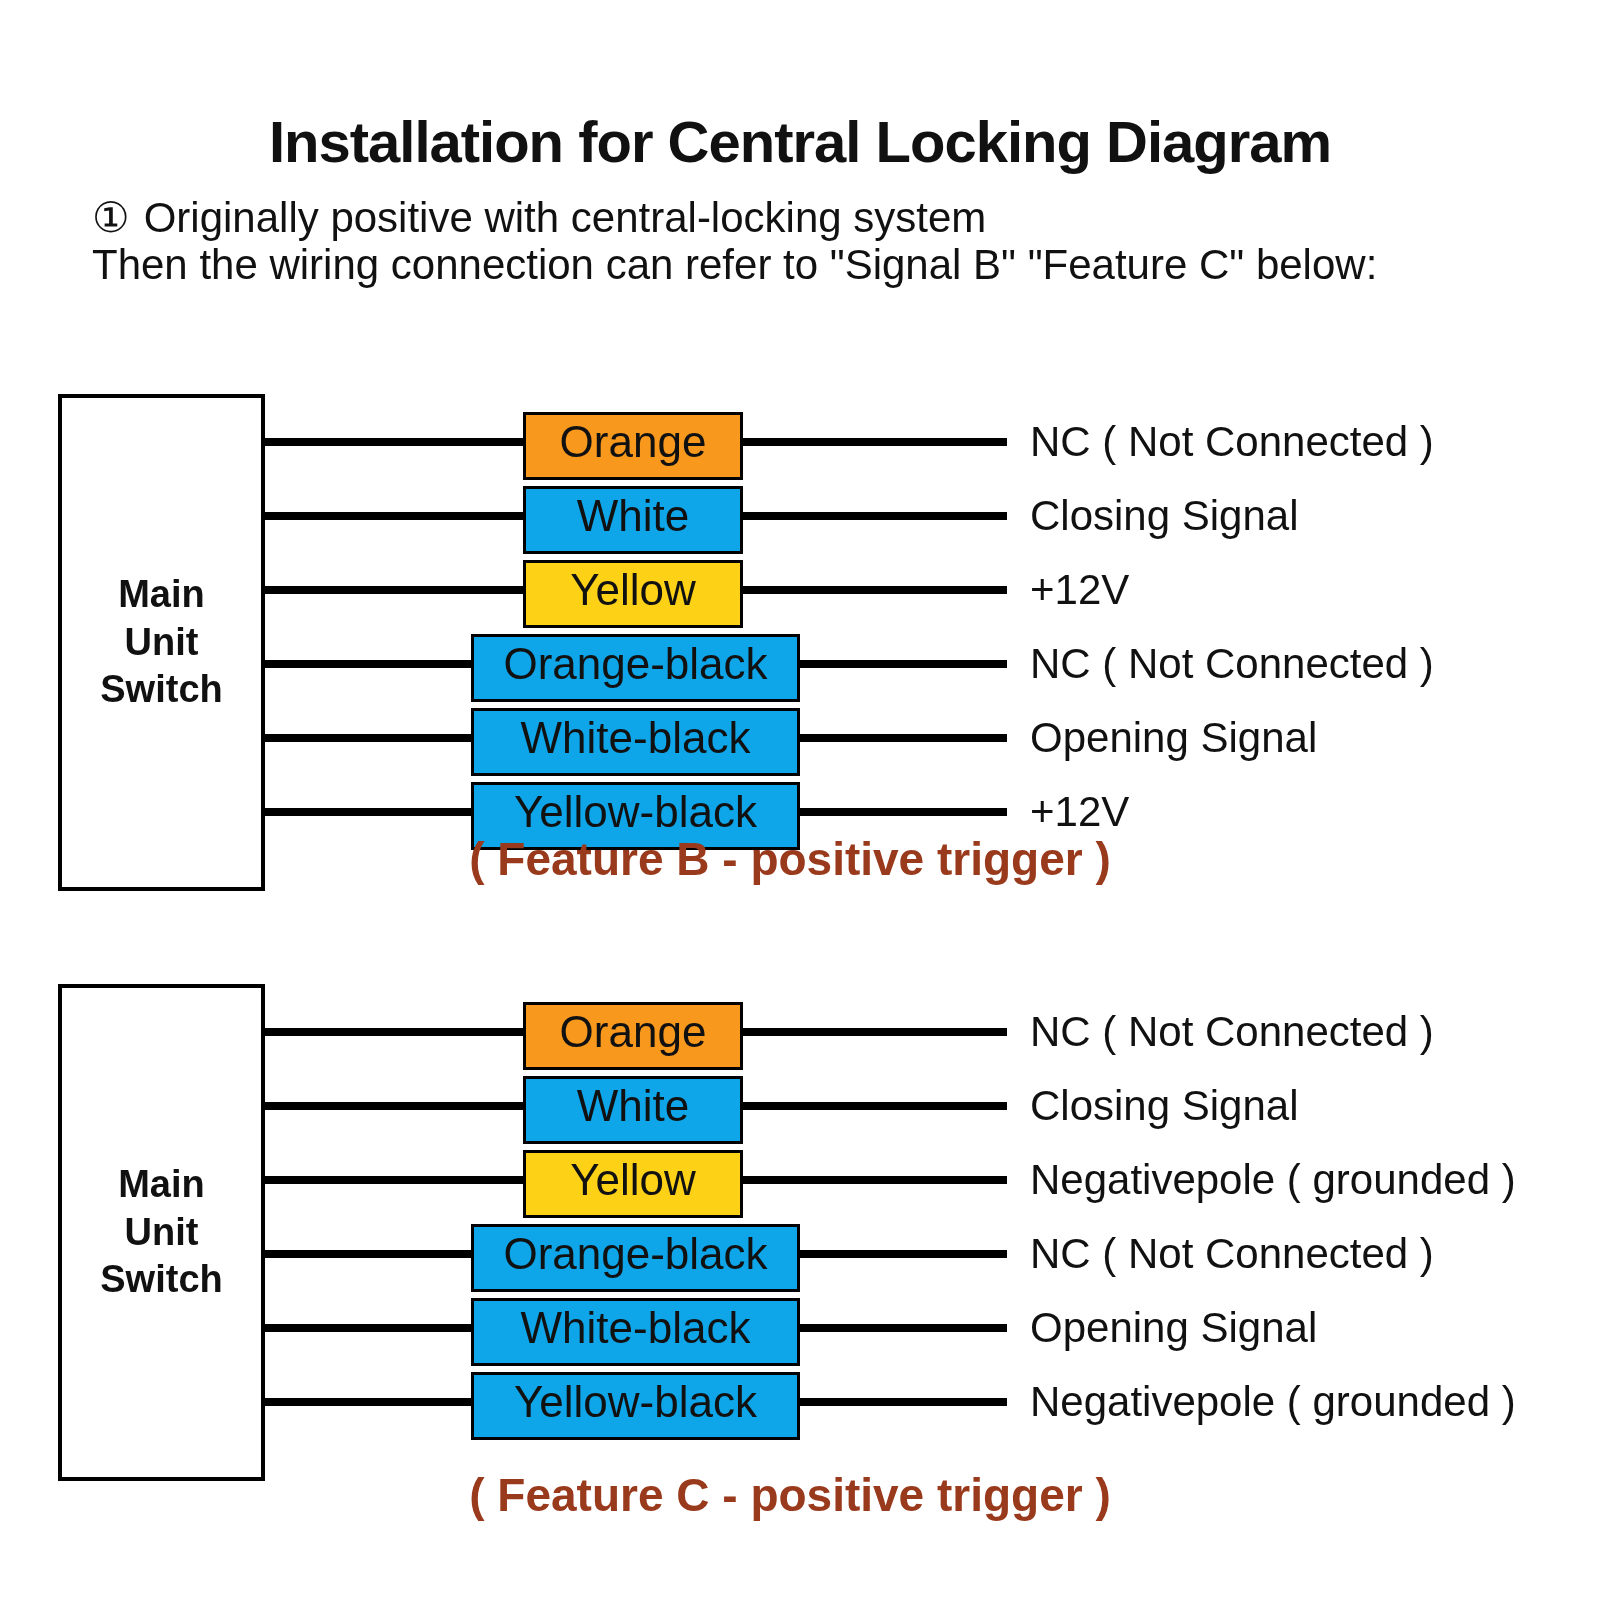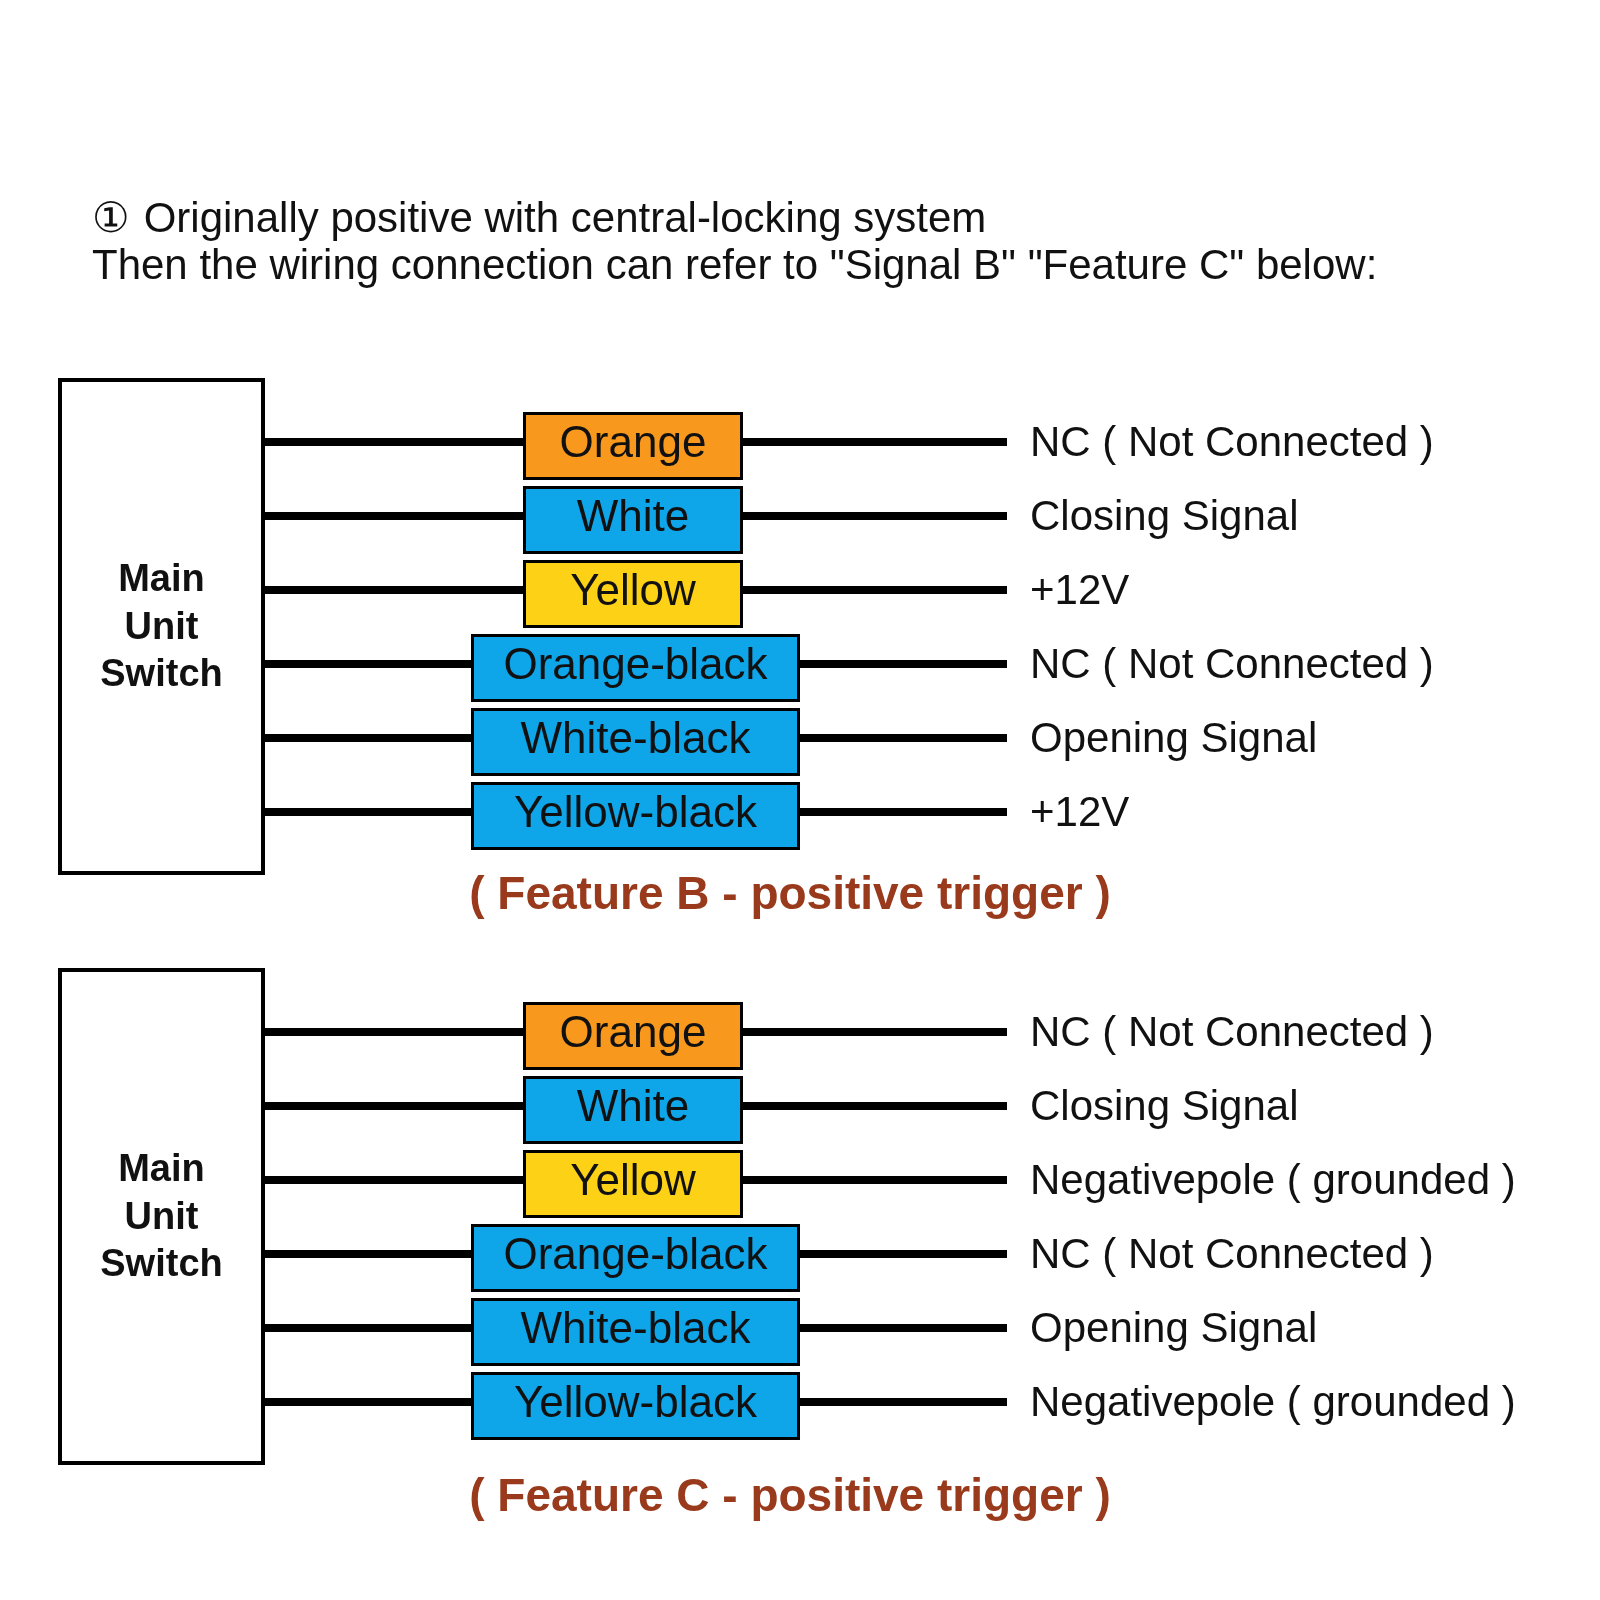--- a/index.html
+++ b/index.html
@@ -51,21 +51,21 @@
     left: 0;
     width: 1600px;
     height: 560px;
   }
   #diagram-b { top: 378px; }
   #diagram-c { top: 968px; }
 
   .unit-box {
     position: absolute;
     left: 58px;
-    top: 0;
+    top: 16px;
     width: 207px;
     height: 497px;
     background: #ffffff;
     border: 4px solid #000000;
     box-sizing: border-box;
     display: flex;
     align-items: center;
     justify-content: center;
   }
   .unit-label {
@@ -124,28 +124,29 @@
   .caption {
     position: absolute;
     left: 265px;
     width: 1050px;
     text-align: center;
     font-size: 46px;
     font-weight: bold;
     color: var(--caption, #9A3A1C);
     white-space: nowrap;
   }
-  #diagram-b .caption { top: 488px; }
+  #diagram-b .caption { top: 454px; }
   #diagram-c .caption { top: 500px; }
 </style>
 </head>
 <body>
 
 <div id="page">
 
+  <div class="title">Installation for Central Locking Diagram</div>
 
   <div class="intro">
     <span class="line"><span class="bullet">①</span><span>Originally positive with central-locking system</span></span>
     <span class="line">Then the wiring connection can refer to "Signal B" "Feature C" below:</span>
   </div>
 
   <div class="diagram" id="diagram-b">
     <div class="unit-box">
       <div class="unit-label">Main Unit Switch</div>
     </div>

